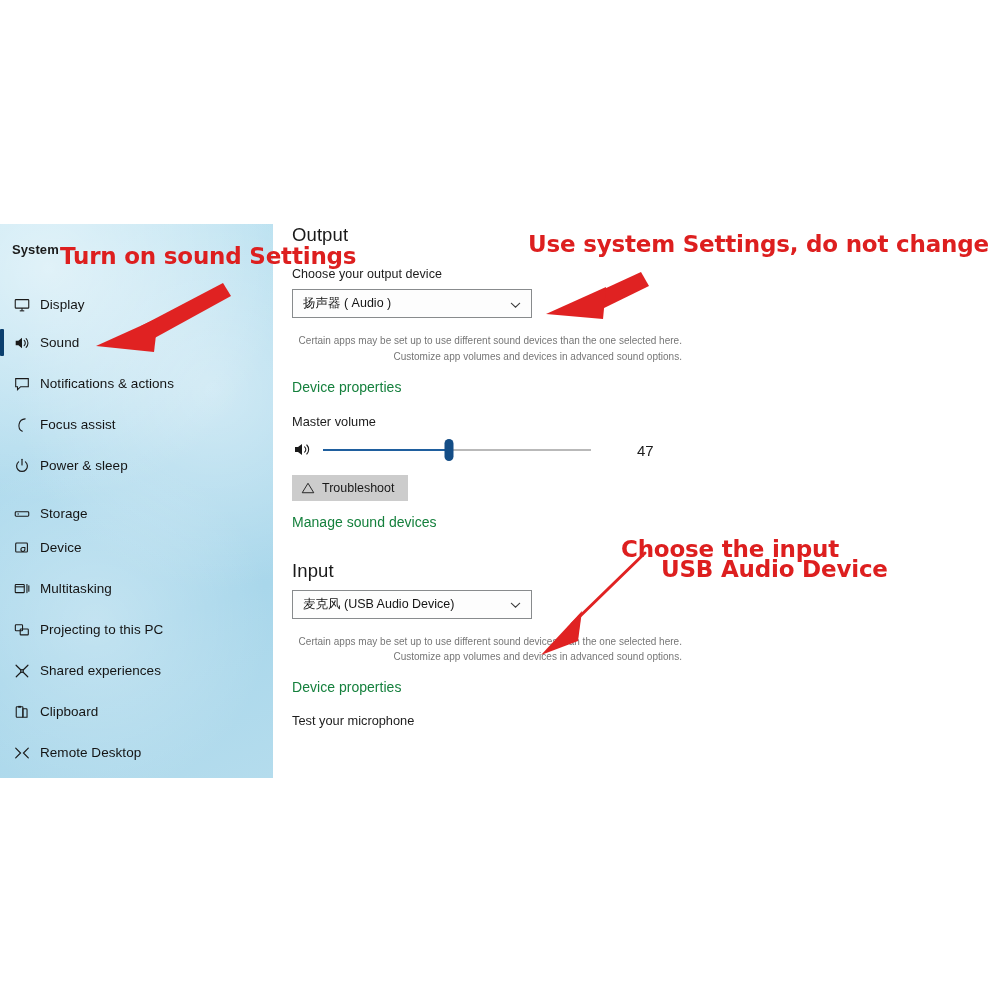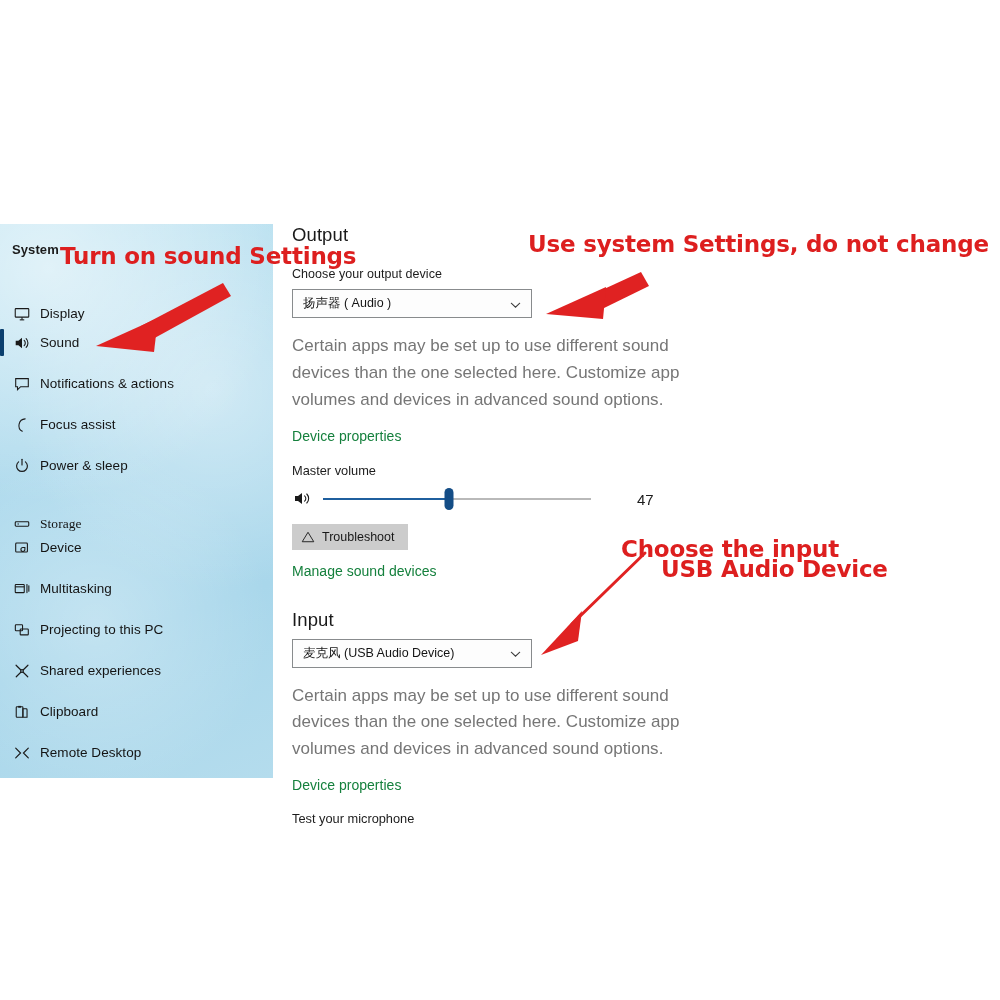--- a/index.html
+++ b/index.html
@@ -72,22 +72,23 @@
     padding-left: 10px; white-space: nowrap;
     font-family: "Liberation Sans", "DejaVu Sans", sans-serif;
   }
   .combo .chev {
     position: absolute; right: 9px; top: 50%;
     transform: translateY(-50%);
     width: 13px; height: 13px; color: #3b3b3b;
   }
   .body-note {
     width: 390px;
-    font-size: 17px; line-height: 1.58; color: #767676;
+    font-size: 10px; line-height: 1.58; color: #767676;
     letter-spacing: 0.02px;
+    text-align: right;
   }
   .link {
     font-size: 14px; color: #15803d; letter-spacing: 0.03px;
     cursor: pointer;
   }
   .plain-text { font-size: 12.8px; color: #1c1c1c; }
 
   
   #slider-row { position: relative; width: 400px; height: 26px; }
   #spk-icon {
@@ -139,21 +140,21 @@
   .arrow-svg { position: absolute; overflow: visible; pointer-events: none; }
 </style>
 </head>
 <body>
 
 <div id="stage">
 
   <div id="sidebar">
     <div id="sidebar-title">System</div>
 
-    <div class="nav-item" style="top:69px;">
+    <div class="nav-item" style="top:60px;">
 
       <span class="nav-ico">
         <svg width="18" height="18" viewBox="0 0 20 20" fill="none" stroke="currentColor" stroke-width="1.2">
           <rect x="2.5" y="4" width="15" height="9.5" rx="0.8"></rect>
             <path d="M7.5 16.5h5"></path>
             <path d="M10 13.5v3"></path>
         </svg>
       </span>
       <span class="nav-label">Display</span>
     </div>
@@ -194,21 +195,21 @@
 
       <span class="nav-ico">
         <svg width="18" height="18" viewBox="0 0 20 20" fill="none" stroke="currentColor" stroke-width="1.3" stroke-linecap="round">
           <path d="M6.2 5.4a6 6 0 1 0 7.6 0"></path>
             <path d="M10 2.6v6.2"></path>
         </svg>
       </span>
       <span class="nav-label">Power &amp; sleep</span>
     </div>
 
-    <div class="nav-item" style="top:279px;font-family:Liberation Serif, serif;">
+    <div class="nav-item" style="top:269px;">
 
       <span class="nav-ico">
         <svg width="18" height="18" viewBox="0 0 20 20" fill="none" stroke="currentColor" stroke-width="1.2">
           <rect x="2.5" y="7.5" width="15" height="5" rx="1"></rect>
             <path d="M5 10h1.6"></path>
         </svg>
       </span>
       <span class="nav-label">Storage</span>
     </div>
 

